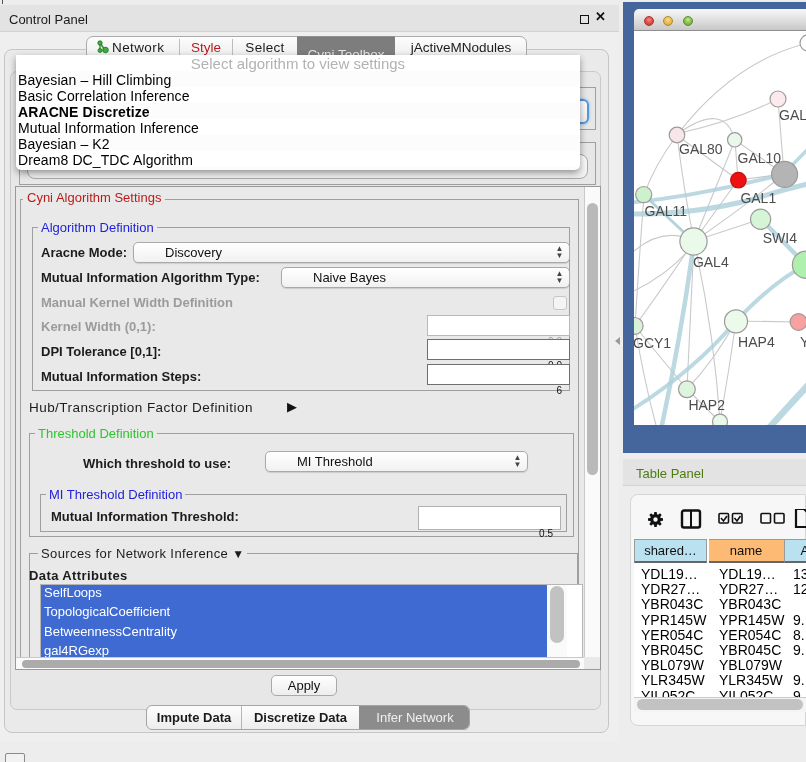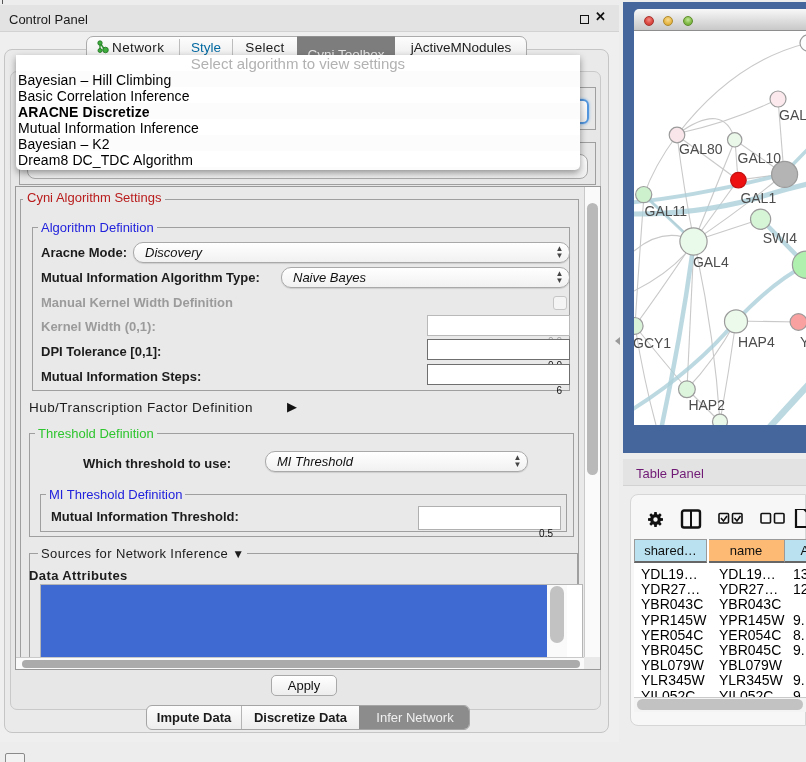--- a/index.html
+++ b/index.html
@@ -2,24 +2,24 @@
 <html><head>
 <meta charset="utf-8">
 <style>
   * { margin:0; padding:0; box-sizing:border-box; }
   html,body { width:806px; height:762px; overflow:hidden; }
   body { background:#ededed; font-family:"Liberation Sans", sans-serif; position:relative; }
   .abs { position:absolute; }
   .lbl { font-size:13px; font-weight:bold; color:#1c1c1c; white-space:nowrap; }
   .dis { color:#9b9b9b; }
   .combo {
-    position:absolute; border:1px solid #a9a9a9; border-radius:10px;
+    position:absolute; border:1px solid #a9a9a9; border-radius:5px;
     background:linear-gradient(#ffffff,#f1f1f1);
     box-shadow:0 1px 1px rgba(0,0,0,0.12);
-    font-size:13px; color:#111; line-height:19px; padding-left:0;font-style:italic;
+    font-size:13px; color:#111; line-height:19px; padding-left:20px;
   }
   .combo .arr {
     position:absolute; right:5px; top:2px; width:9px; height:15px;
     font-size:8px; line-height:7px; color:#444; text-align:center;
   }
   .tfield {
     position:absolute; background:#fff; border:1px solid #6f6f6f;
     font-size:10px; color:#111; text-align:right; padding:16px 7px 0 0;
   }
   .groupbox { position:absolute; border:1px solid #9f9f9f; }
@@ -44,21 +44,21 @@
 <div class="abs" style="left:179px;top:39px;width:1px;height:16px;background:#bcbcbc;"></div>
 <div class="abs" style="left:232px;top:39px;width:1px;height:16px;background:#bcbcbc;"></div>
 <svg class="abs" style="left:96px;top:40px;" width="14" height="14" viewBox="0 0 14 14">
   <line x1="4" y1="3" x2="9" y2="10" stroke="#2d8f2d" stroke-width="1.4"></line>
   <line x1="4" y1="3" x2="4" y2="10" stroke="#2d8f2d" stroke-width="1.4"></line>
   <circle cx="4" cy="3" r="2.2" fill="#3fae3f" stroke="#1c701c" stroke-width="0.8"></circle>
   <circle cx="9.5" cy="10" r="2.8" fill="#3fae3f" stroke="#1c701c" stroke-width="0.8"></circle>
   <circle cx="4" cy="10.5" r="2" fill="#3fae3f" stroke="#1c701c" stroke-width="0.8"></circle>
 </svg>
 <div class="abs" style="left:112px;top:40px;font-size:13.5px;letter-spacing:0.4px;color:#1b1b1b;">Network</div>
-<div class="abs" style="left:180px;top:40px;width:52px;text-align:center;font-size:13.5px;color:#0369a1;">Style</div>
+<div class="abs" style="left:180px;top:40px;width:52px;text-align:center;font-size:13.5px;color:#b91c1c;">Style</div>
 <div class="abs" style="left:233px;top:40px;width:64px;text-align:center;font-size:13.5px;letter-spacing:0.3px;color:#1b1b1b;">Select</div>
 <div class="abs" style="left:297px;top:47px;width:98px;text-align:center;font-size:13.5px;color:#e6e6e6;">Cyni Toolbox</div>
 <div class="abs" style="left:395px;top:40px;width:132px;text-align:center;font-size:13.5px;color:#1b1b1b;">jActiveMNodules</div>
 
 <div class="groupbox" style="left:19px;top:87px;width:577px;height:43px;"></div>
 <div class="abs" style="left:27px;top:99px;width:562px;height:25px;border:2px solid #5396dd;border-radius:6px;box-shadow:0 0 3px #74b2ea;background:linear-gradient(#fff,#eee);"></div>
 <div class="groupbox" style="left:19px;top:142px;width:577px;height:43px;"></div>
 <div class="abs" style="left:27px;top:154px;width:561px;height:25px;border:1px solid #a9a9a9;border-radius:8px;background:linear-gradient(#fff,#eee);"></div>
 
 <div class="abs" style="left:15px;top:186px;width:586px;height:484px;border:1px solid #999;background:#e9e9e9;"></div>
@@ -109,20 +109,21 @@
   <div class="abs" style="left:30px;top:300px;background:#e9e9e9;padding:0 3px;font-size:13px;color:#2222dd;">MI Threshold Definition</div>
   <div class="lbl abs" style="left:35px;top:322px;">Mutual Information Threshold:</div>
   <div class="tfield" style="left:402px;top:319px;width:143px;height:24px;border:1px solid #b0b0b0;line-height:22px;">0.5</div>
 
   <div class="abs" style="left:13px;top:366px;width:549px;height:110px;border:1px solid #9f9f9f;"></div>
   <div class="abs" style="left:22px;top:359px;background:#e9e9e9;padding:0 3px;font-size:13px;letter-spacing:0.4px;color:#1c1c1c;">Sources for Network Inference <span style="font-size:12px;letter-spacing:0;">▼</span></div>
   <div class="lbl abs" style="left:13px;top:381px;letter-spacing:0.4px;">Data Attributes</div>
 
   <div class="abs" style="left:24px;top:397px;width:543px;height:76px;background:#fff;border:1px solid #b5b5b5;"></div>
   <div class="abs" style="left:25px;top:398px;width:506px;height:78px;background:#3e6ad2;"></div>
+  <div class="abs" style="left:28px;top:396px;font-size:13px;color:#fff;line-height:19.3px;">SelfLoops<br>TopologicalCoefficient<br>BetweennessCentrality<br>gal4RGexp</div>
   <div class="abs" style="left:531px;top:398px;width:20px;height:75px;background:#fafafa;"></div>
   <div class="abs" style="left:534px;top:399px;width:14px;height:57px;background:#c2c2c2;border-radius:7px;"></div>
  </div>
 </div>
 
 <div class="abs" style="left:271px;top:675px;width:66px;height:21px;background:linear-gradient(#fff,#ededed);border:1px solid #a9a9a9;border-radius:5px;text-align:center;font-size:13px;line-height:19px;color:#111;">Apply</div>
 
 <div class="abs" style="left:146px;top:705px;width:324px;height:25px;background:linear-gradient(#fdfdfd,#ededed);border:1px solid #a5a5a5;border-radius:6px;overflow:hidden;">
   <div class="abs" style="left:0;top:0;width:94px;height:25px;text-align:center;font-size:13px;font-weight:bold;line-height:24px;color:#1b1b1b;">Impute Data</div>
   <div class="abs" style="left:94px;top:0;width:1px;height:25px;background:#b5b5b5;"></div>
@@ -207,21 +208,21 @@
     <text x="58.9" y="236">GAL4</text>
     <text x="-1" y="317">GCY1</text>
     <text x="104.1" y="316">HAP4</text>
     <text x="166" y="316">Y</text>
     <text x="54.4" y="379">HAP2</text>
   </g>
 </svg>
 </div>
 
 <div class="abs" style="left:623px;top:459px;width:183px;height:27px;background:#e3e3e3;border-bottom:1px solid #d2d2d2;"></div>
-<div class="abs" style="left:636px;top:466px;font-size:13px;color:#701a75;">Table Panel</div>
+<div class="abs" style="left:636px;top:466px;font-size:13px;color:#4d7c0f;">Table Panel</div>
 
 <div class="abs" style="left:630px;top:494px;width:176px;height:232px;background:#f7f7f7;border:1px solid #d6d6d6;border-radius:8px 0 0 8px;"></div>
 
 <svg class="abs" style="left:646px;top:509px;" width="160" height="22" viewBox="0 0 160 22">
   <g fill="#111">
     <path d="M8.29,3.00 L10.71,3.00 L10.99,5.31 L12.11,5.78 L13.95,4.34 L15.66,6.05 L14.22,7.89 L14.69,9.01 L17.00,9.29 L17.00,11.71 L14.69,11.99 L14.22,13.11 L15.66,14.95 L13.95,16.66 L12.11,15.22 L10.99,15.69 L10.71,18.00 L8.29,18.00 L8.01,15.69 L6.89,15.22 L5.05,16.66 L3.34,14.95 L4.78,13.11 L4.31,11.99 L2.00,11.71 L2.00,9.29 L4.31,9.01 L4.78,7.89 L3.34,6.05 L5.05,4.34 L6.89,5.78 L8.01,5.31 Z M11.70,10.50 a2.2,2.2 0 1 0 -4.4,0 a2.2,2.2 0 1 0 4.4,0 Z" fill-rule="evenodd"></path>
   </g>
   <rect x="36" y="1.5" width="18" height="17" rx="2" fill="none" stroke="#111" stroke-width="2.4"></rect>
   <line x1="45" y1="2" x2="45" y2="19" stroke="#111" stroke-width="2"></line>
   <g fill="none" stroke="#111" stroke-width="1.6">

